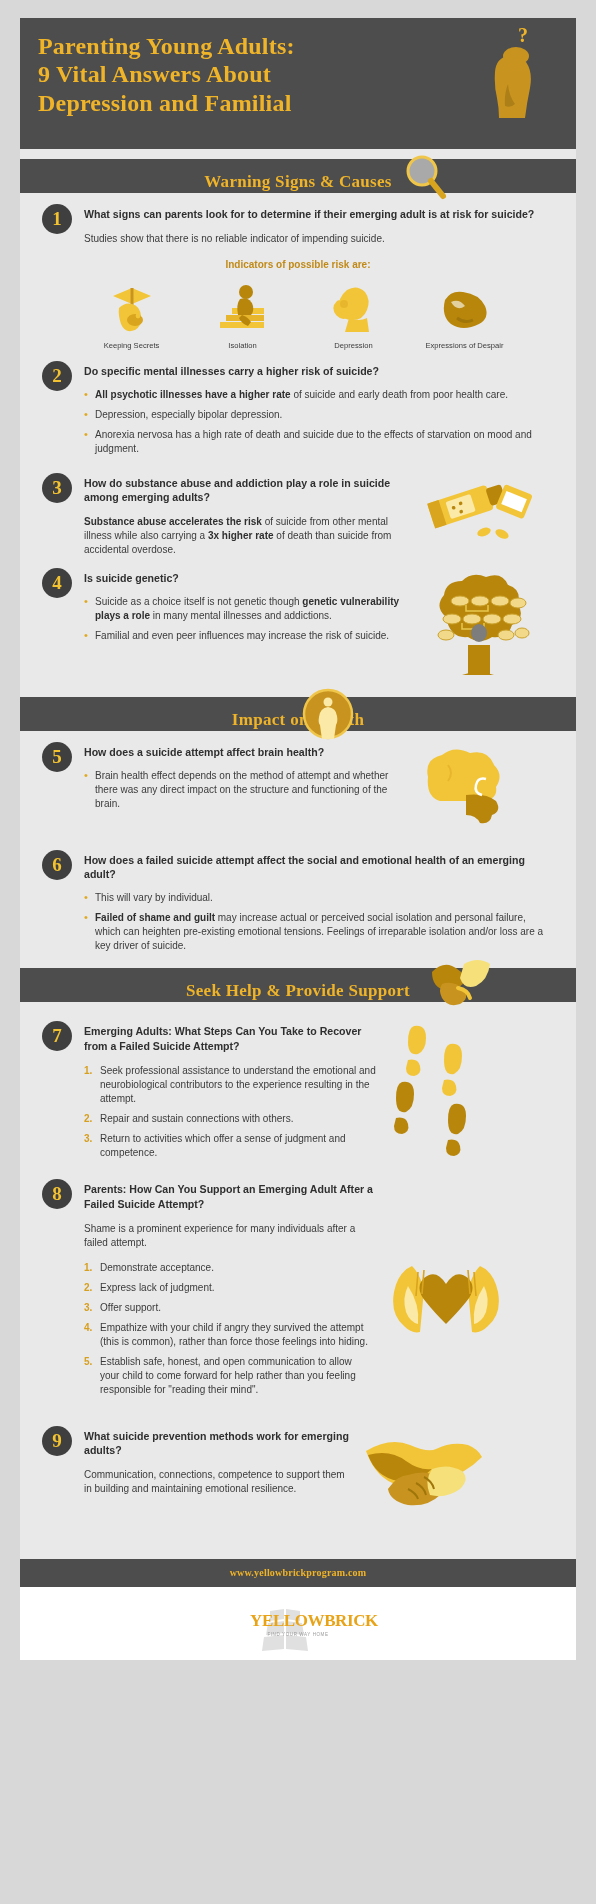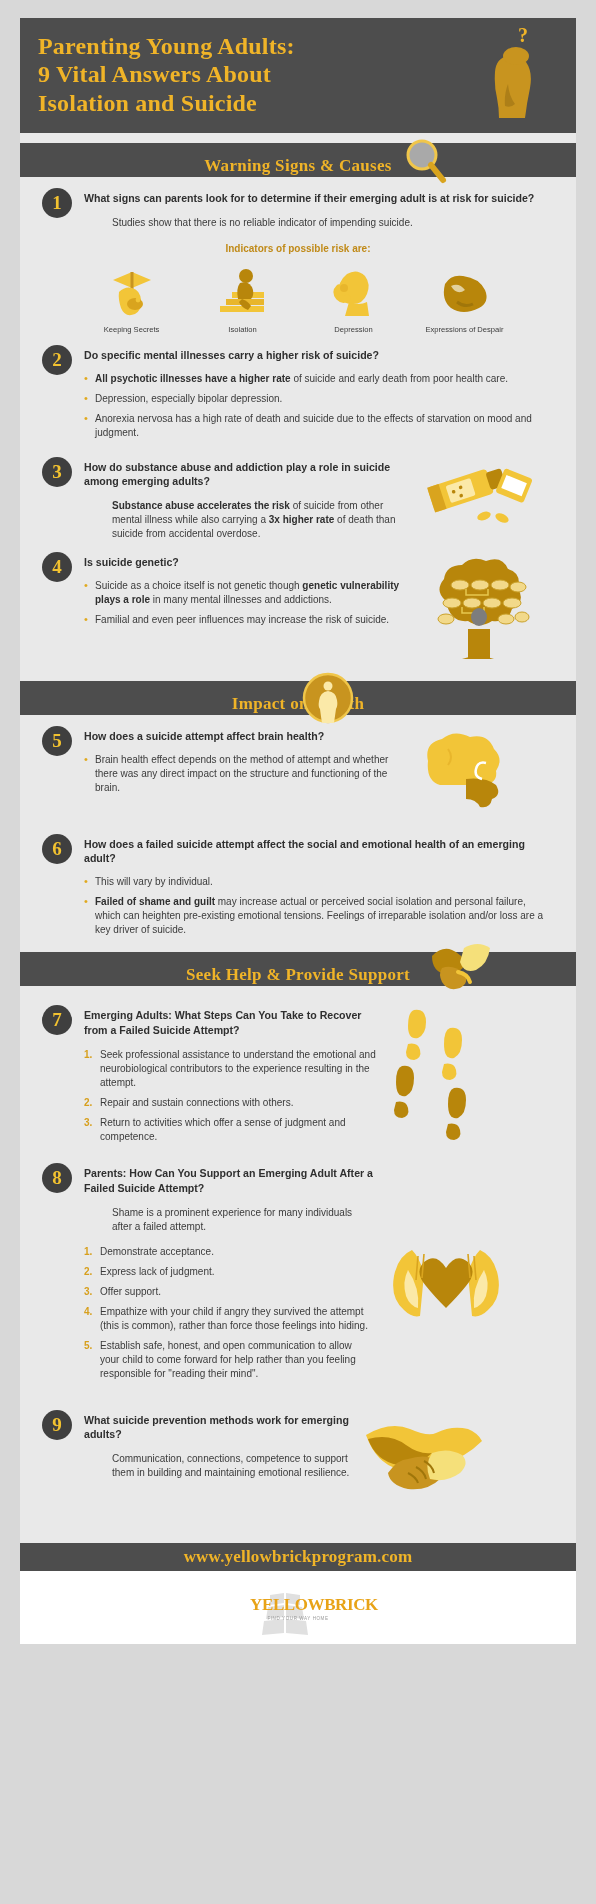--- a/index.html
+++ b/index.html
@@ -7,21 +7,21 @@
     width: 596px;
     background: #d8d8d8;
     font-family: "Liberation Sans", sans-serif;
   }
   .page { width: 596px; background: #d8d8d8; padding: 18px 20px 18px 20px; }
   .sheet { background: #e9e9e9; }
 
   
   .title-banner {
     background: #4d4d4d;
-    padding: 14px 18px 16px 18px;
+    padding: 14px 18px 32px 18px;
     position: relative;
     min-height: 108px;
   }
   .title-text {
     color: #f0b428;
     font-family: "Liberation Serif", serif;
     font-weight: bold;
     font-size: 24px;
     line-height: 1.18;
     letter-spacing: .2px;
@@ -73,21 +73,20 @@
     font-size: 10.6px;
     font-weight: bold;
     color: #2f2f2f;
     line-height: 1.34;
   }
   .para {
     font-size: 10px;
     color: #3b3b3b;
     line-height: 1.4;
     margin-top: 11px;
-    margin-left: 28px;
   }
   .para b { color: #2f2f2f; }
   .centered-lead {
     text-align: center;
     color: #c08a18;
     font-size: 10px;
     font-weight: bold;
     margin-top: 13px;
   }
   ul.bullets { list-style: none; margin-top: 10px; }
@@ -140,21 +139,21 @@
   
   .url-bar {
     background: #4d4d4d; height: 28px;
     display: flex; align-items: center; justify-content: center;
     margin-top: 26px;
   }
   .url-bar span {
     color: #f0b428;
     font-family: "Liberation Serif", serif;
     font-weight: bold;
-    font-size: 17px;
+    font-size: 10px;
     letter-spacing: .2px;
   }
   .presented {
     background: #ffffff;
     padding: 14px 0 20px 0;
     text-align: center;
   }
   .presented .by {
     font-family: "Liberation Serif", serif;
     font-size: 11px; color: #333;
@@ -177,21 +176,21 @@
 </head>
 <body>
 
 <div class="page">
 <div class="sheet">
 
   <div class="title-banner">
     <div class="title-text">
       <div>Parenting Young Adults:</div>
       <div>9 Vital Answers About</div>
-      <div>Isolation and Suicide</div>
+      <div>Depression and Familial</div>
     </div>
     <svg class="title-figure" viewBox="0 0 70 100">
       <text x="40" y="16" fill="#f0b428" font-size="20" font-family="Liberation Serif, serif" font-weight="bold">?</text>
       <path d="M30 30 q-12 2 -13 16 q-1 14 2 26 q2 10 2 20 l26 0 q2 -16 5 -30 q3 -16 -4 -26 q-6 -7 -18 -6 z" fill="#c8941f"></path>
       <path d="M30 58 q-4 10 -3 22 q6 2 10 -2 q-6 -8 -7 -20 z" fill="#ad7f18"></path>
       <ellipse cx="38" cy="30" rx="13" ry="9" fill="#c8941f"></ellipse>
     </svg>
   </div>
 
   <div class="section-bar first">

